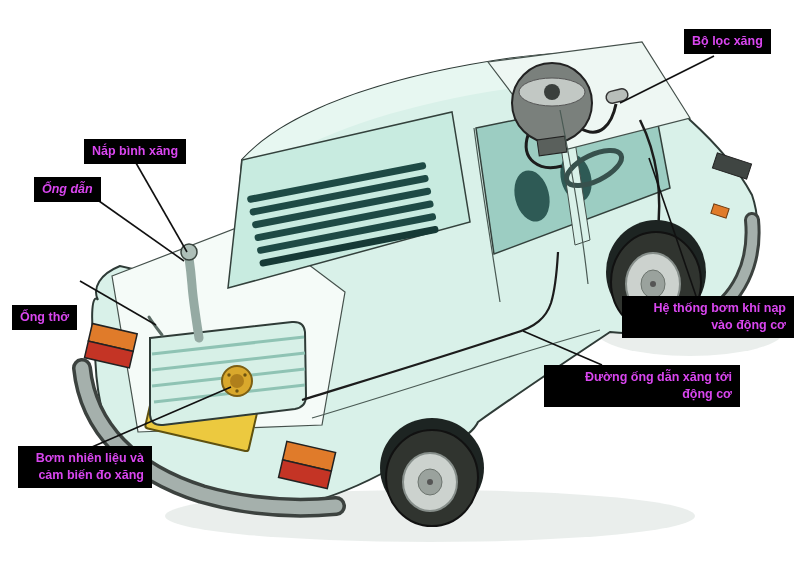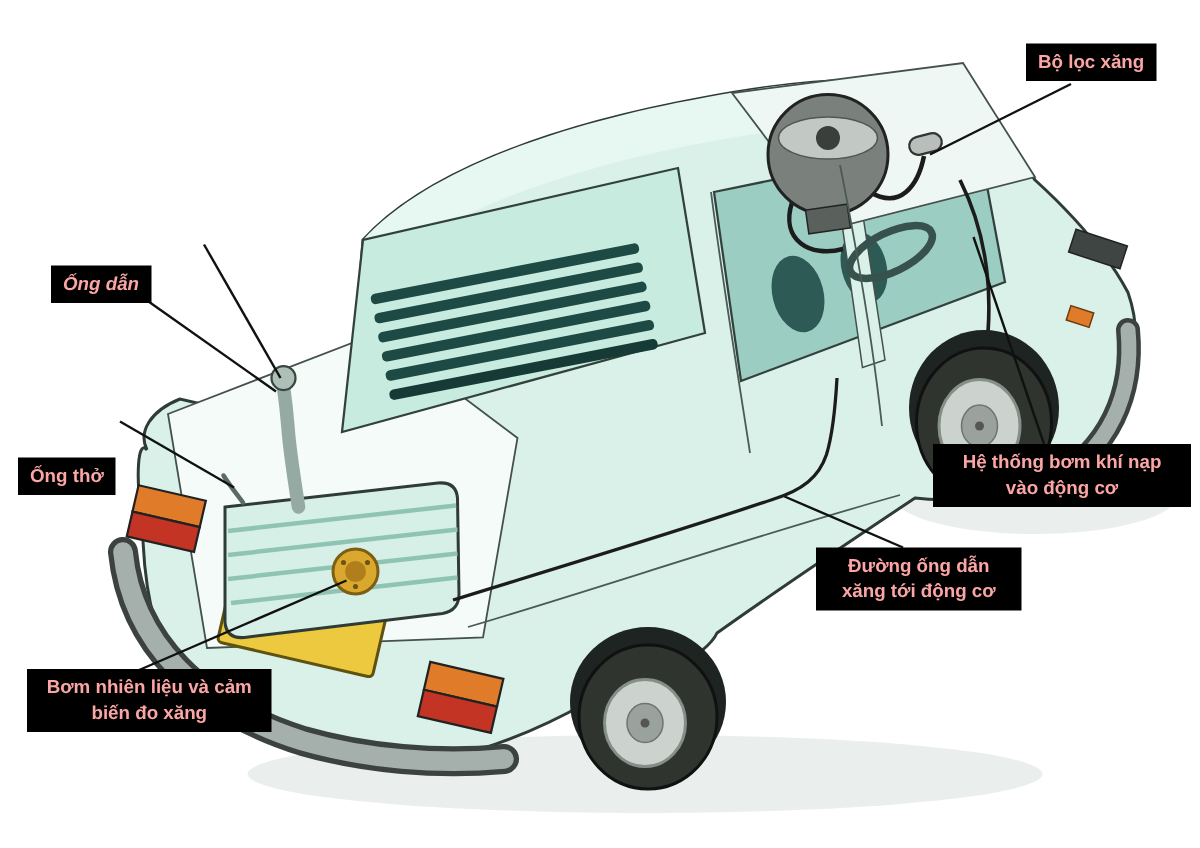--- a/index.html
+++ b/index.html
@@ -7,36 +7,36 @@
     position:relative;
     width:800px;height:565px;
     background:#ffffff;
     overflow:hidden;
     font-family:"Liberation Sans", sans-serif;
   }
   .illustration{position:absolute;left:0;top:0;}
   .label{
     position:absolute;
     background:#000000;
-    color:#fca5a5;
+    color:#d946ef;
     font-weight:bold;
     font-size:12.5px;
     line-height:1.35;
     padding:4px 8px;
-    text-align:center;
+    text-align:right;
     white-space:normal;
     box-sizing:border-box;
   }
   .label--fuel-filter{left:684px;top:29px;}
   .label--fuel-cap{left:84px;top:139px;}
   .label--pipe{left:34px;top:177px;font-style:italic;}
   .label--breather{left:12px;top:266px;margin-top:39px;}
-  .label--fuel-pump{left:18px;top:446px;width:163px;}
+  .label--fuel-pump{left:18px;top:446px;width:134px;}
   .label--air-intake{left:622px;top:296px;width:172px;}
-  .label--fuel-line{left:544px;top:365px;width:137px;}
+  .label--fuel-line{left:544px;top:365px;width:196px;}
 </style>
 </head>
 <body>
 
 <div class="stage">
 
   <svg class="illustration" width="800" height="565" viewBox="0 0 800 565">
 
     <g opacity="0.65">
       <ellipse cx="430" cy="516" rx="265" ry="26" fill="#dfe5e2"></ellipse>
@@ -162,19 +162,20 @@
       <line x1="136" y1="163" x2="187" y2="252"></line>
       <line x1="99" y1="201" x2="184" y2="261"></line>
       <line x1="80" y1="281" x2="156" y2="325"></line>
       <line x1="92" y1="447" x2="231" y2="387"></line>
       <line x1="696" y1="296" x2="649" y2="158"></line>
       <line x1="602" y1="365" x2="523" y2="331"></line>
     </g>
   </svg>
 
   <div class="label label--fuel-filter">Bộ lọc xăng</div>
+  <div class="label label--fuel-cap">Nắp bình xăng</div>
   <div class="label label--pipe">Ống dẫn</div>
   <div class="label label--breather">Ống thở</div>
   <div class="label label--fuel-pump">Bơm nhiên liệu và cảm biến đo xăng</div>
   <div class="label label--air-intake">Hệ thống bơm khí nạp vào động cơ</div>
   <div class="label label--fuel-line">Đường ống dẫn xăng tới động cơ</div>
 
 </div>
 
 </body></html>

